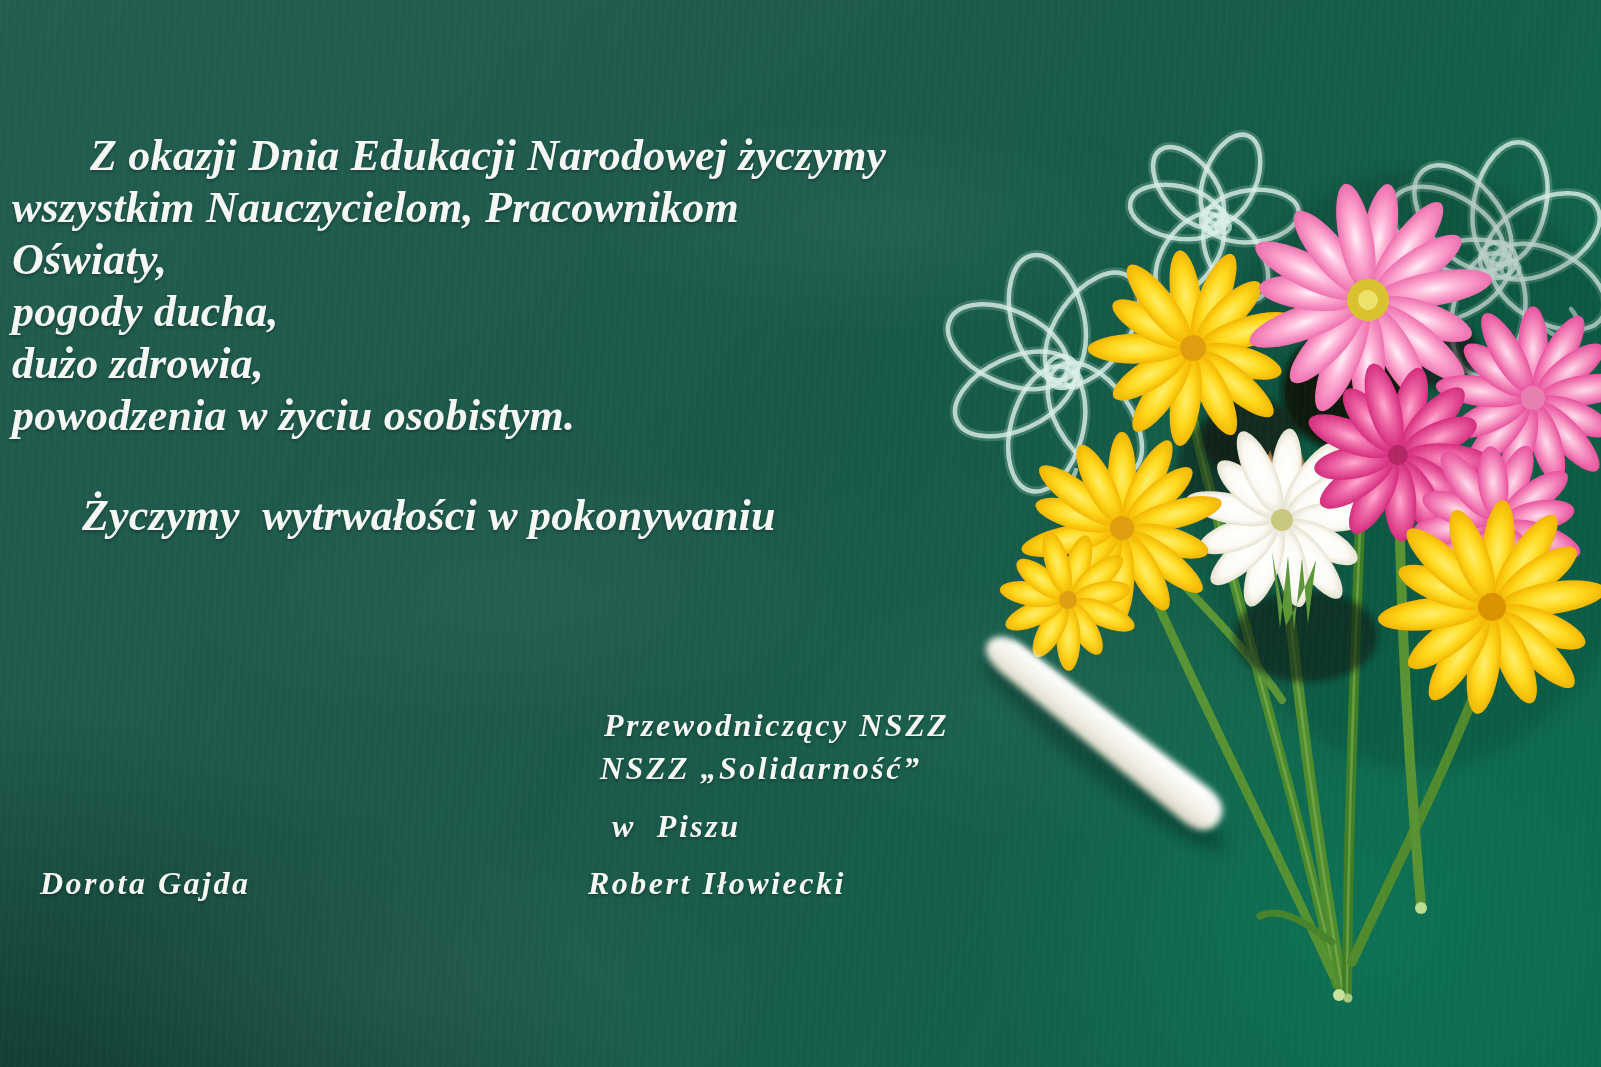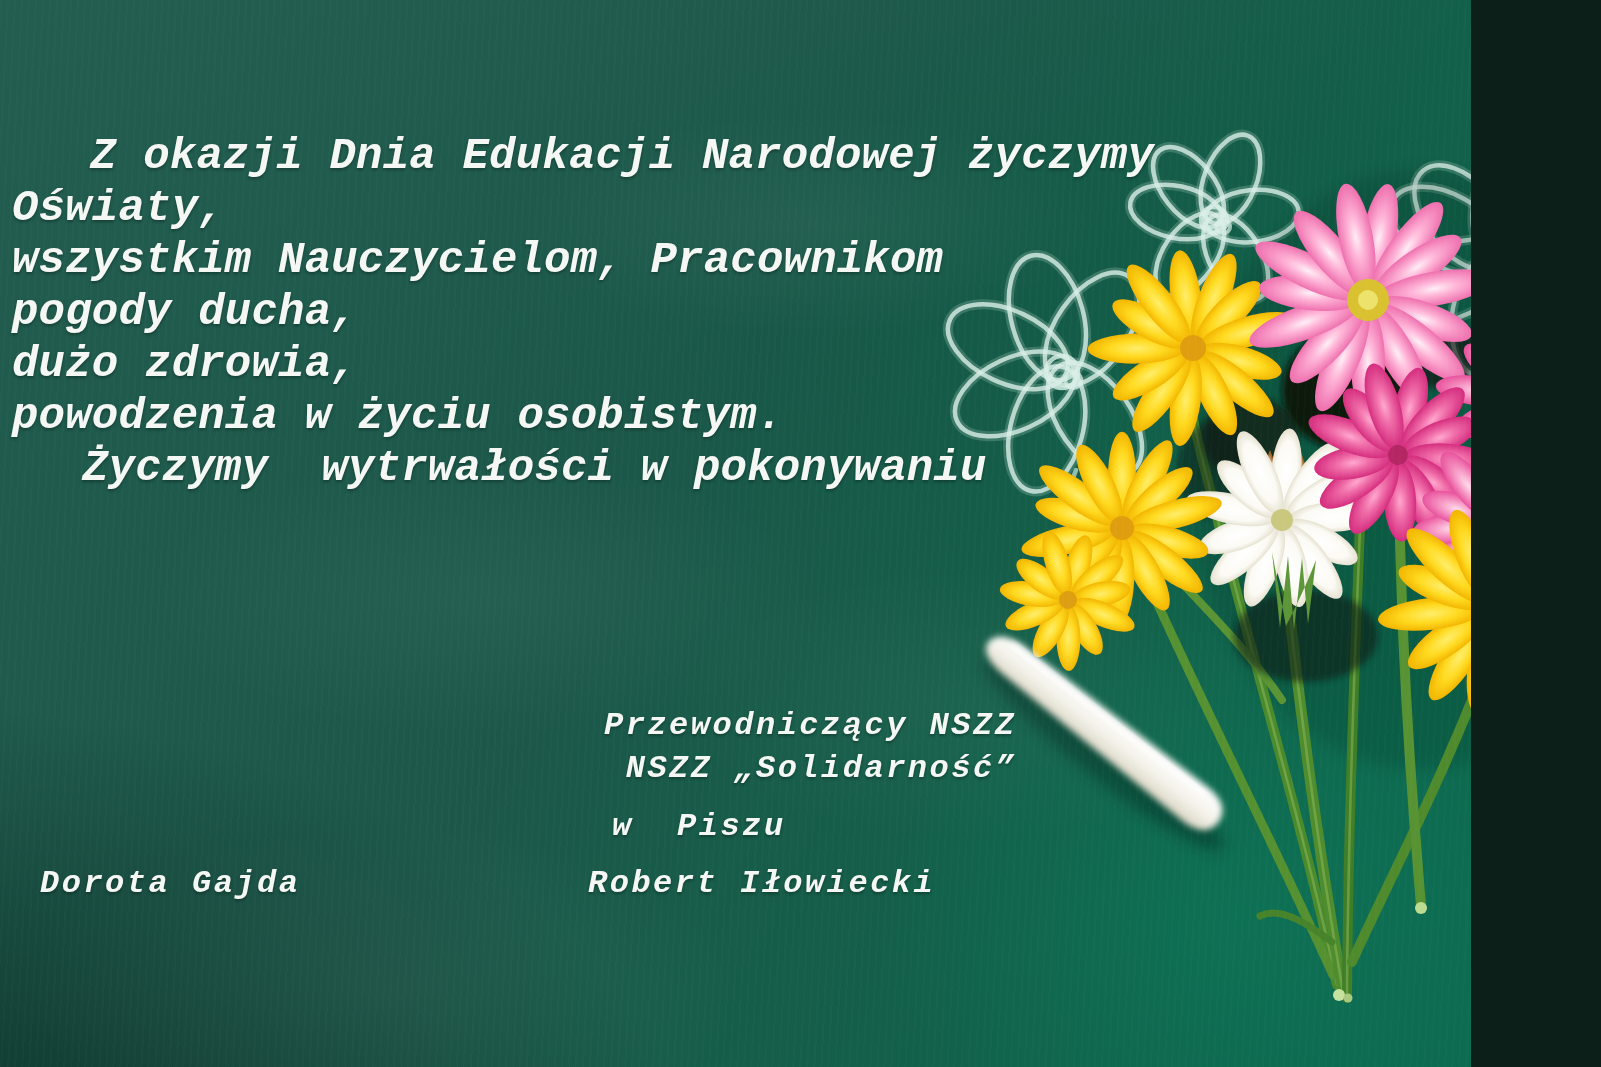--- a/index.html
+++ b/index.html
@@ -1,18 +1,18 @@
 <!DOCTYPE html>
 <html><head>
 <meta charset="utf-8">
 <style>
   html,body{margin:0;padding:0;background:#0c1f19;}
   .stage{
-    position:relative;width:1471px;height:1067px;overflow:hidden;
-    font-family:Liberation Mono, monospace;
+    position:relative;width:1601px;height:1067px;overflow:hidden;
+    font-family:Liberation Serif, serif;
     background-color:#1C584A;
     background-image:
       radial-gradient(520px 420px at 84% 86%, rgba(10,125,92,.50), rgba(10,125,92,0) 70%),
       radial-gradient(700px 600px at 99% 52%, rgba(8,112,82,.40), transparent 70%),
       radial-gradient(900px 520px at 70% 28%, rgba(6,84,62,.22), transparent 70%),
       radial-gradient(1100px 700px at -5% 112%, rgba(2,22,16,.55), transparent 70%),
       radial-gradient(1400px 900px at 28% -22%, rgba(48,106,94,.22), transparent 75%),
       linear-gradient(118deg,#215C4E 0%,#1C584A 45%,#136049 72%,#0D6950 100%);
   }
   .texture{
@@ -27,26 +27,26 @@
   .vignette{
     position:absolute;inset:0;pointer-events:none;
     background:radial-gradient(140% 125% at 52% 44%, rgba(0,0,0,0) 58%, rgba(3,18,13,.34) 100%);
   }
   svg.scene{position:absolute;left:0;top:0;}
   .txt{position:absolute;color:#F5F7F4;font-style:italic;font-weight:bold;
        text-shadow:0 2px 3px rgba(6,24,18,.38);}
   .greeting{left:12px;top:130px;font-size:44px;line-height:52px;letter-spacing:.2px;}
   .greeting div{white-space:pre;}
   .ind-a{padding-left:78px;}
-  .ind-b{padding-left:70px;}
+  .ind-b{padding-left:70px;margin-top:48px;}
   .sig{font-size:32px;line-height:43px;letter-spacing:2.5px;}
   .sig div{white-space:pre;}
   .sig-left{left:36px;top:704px;}
   .sig-right{left:596px;top:704px;}
-  .sr-1{padding-left:8px;}  .sr-2{padding-left:4px;text-align:right;}  .sr-3{padding-left:16px;margin-top:15px;}
+  .sr-1{padding-left:8px;}  .sr-2{padding-left:4px;}  .sr-3{padding-left:16px;margin-top:15px;}
   .sl-2{padding-left:22px;}
   .name{font-size:32px;letter-spacing:2.5px;top:862px;line-height:43px;white-space:pre;}
   .name-left{left:40px;}
   .name-right{left:588px;}
 </style>
 </head>
 <body>
 
 <div class="stage">
 
@@ -328,22 +328,22 @@
                C142,13 133,21 112,21 L-120,18 C-138,17 -150,12 -150,2 Z" fill="url(#gChalk)" filter="url(#soft2)"></path>
       <path d="M-128,-10 L112,-14" stroke="#FFFFFF" stroke-width="6" stroke-linecap="round" opacity=".8" filter="url(#soft2)"></path>
     </g>
   </svg>
 
   <div class="texture"></div>
   <div class="vignette"></div>
 
   <div class="txt greeting">
     <div class="ind-a">Z okazji Dnia Edukacji Narodowej życzymy</div>
+    <div>wszystkim Nauczycielom, Pracownikom</div>
     <div>Oświaty,</div>
-    <div>wszystkim Nauczycielom, Pracownikom</div>
     <div>pogody ducha,</div>
     <div>dużo zdrowia,</div>
     <div>powodzenia w życiu osobistym.</div>
     <div class="ind-b">Życzymy  wytrwałości w pokonywaniu</div>
   </div>
 
 
   <div class="txt sig sig-right">
     <div class="sr-1">Przewodniczący NSZZ</div>
     <div class="sr-2">NSZZ „Solidarność”</div>

